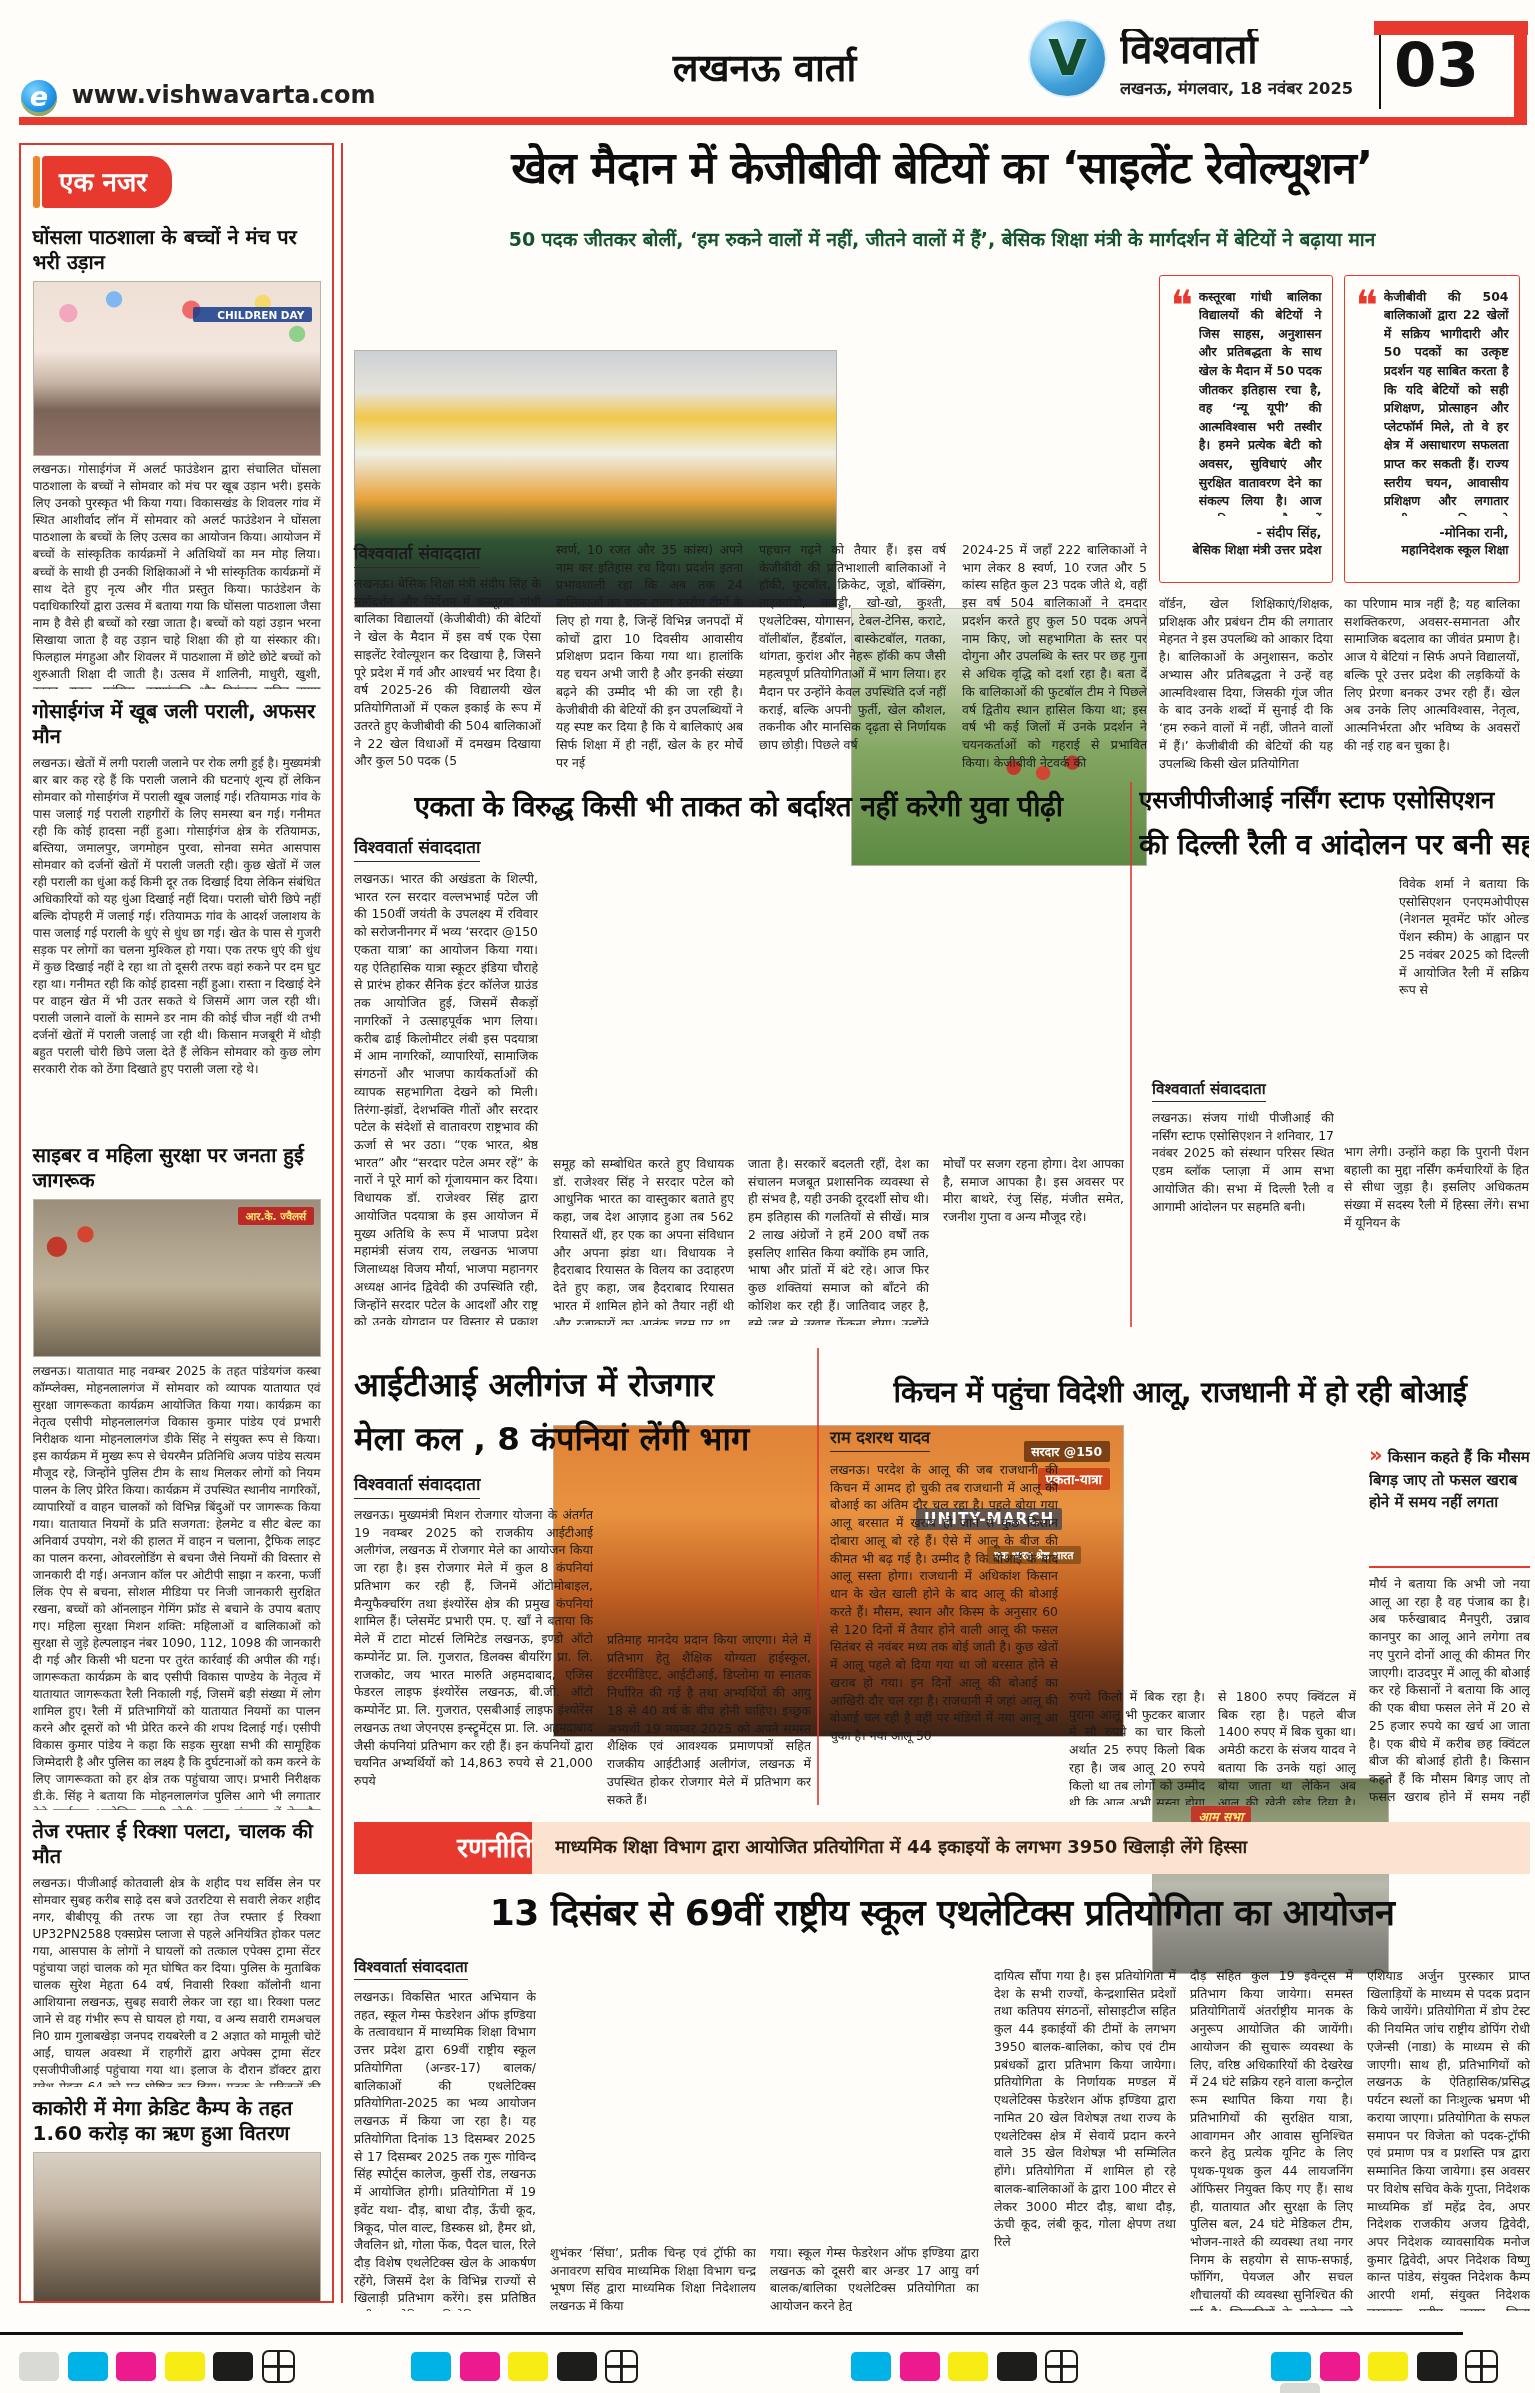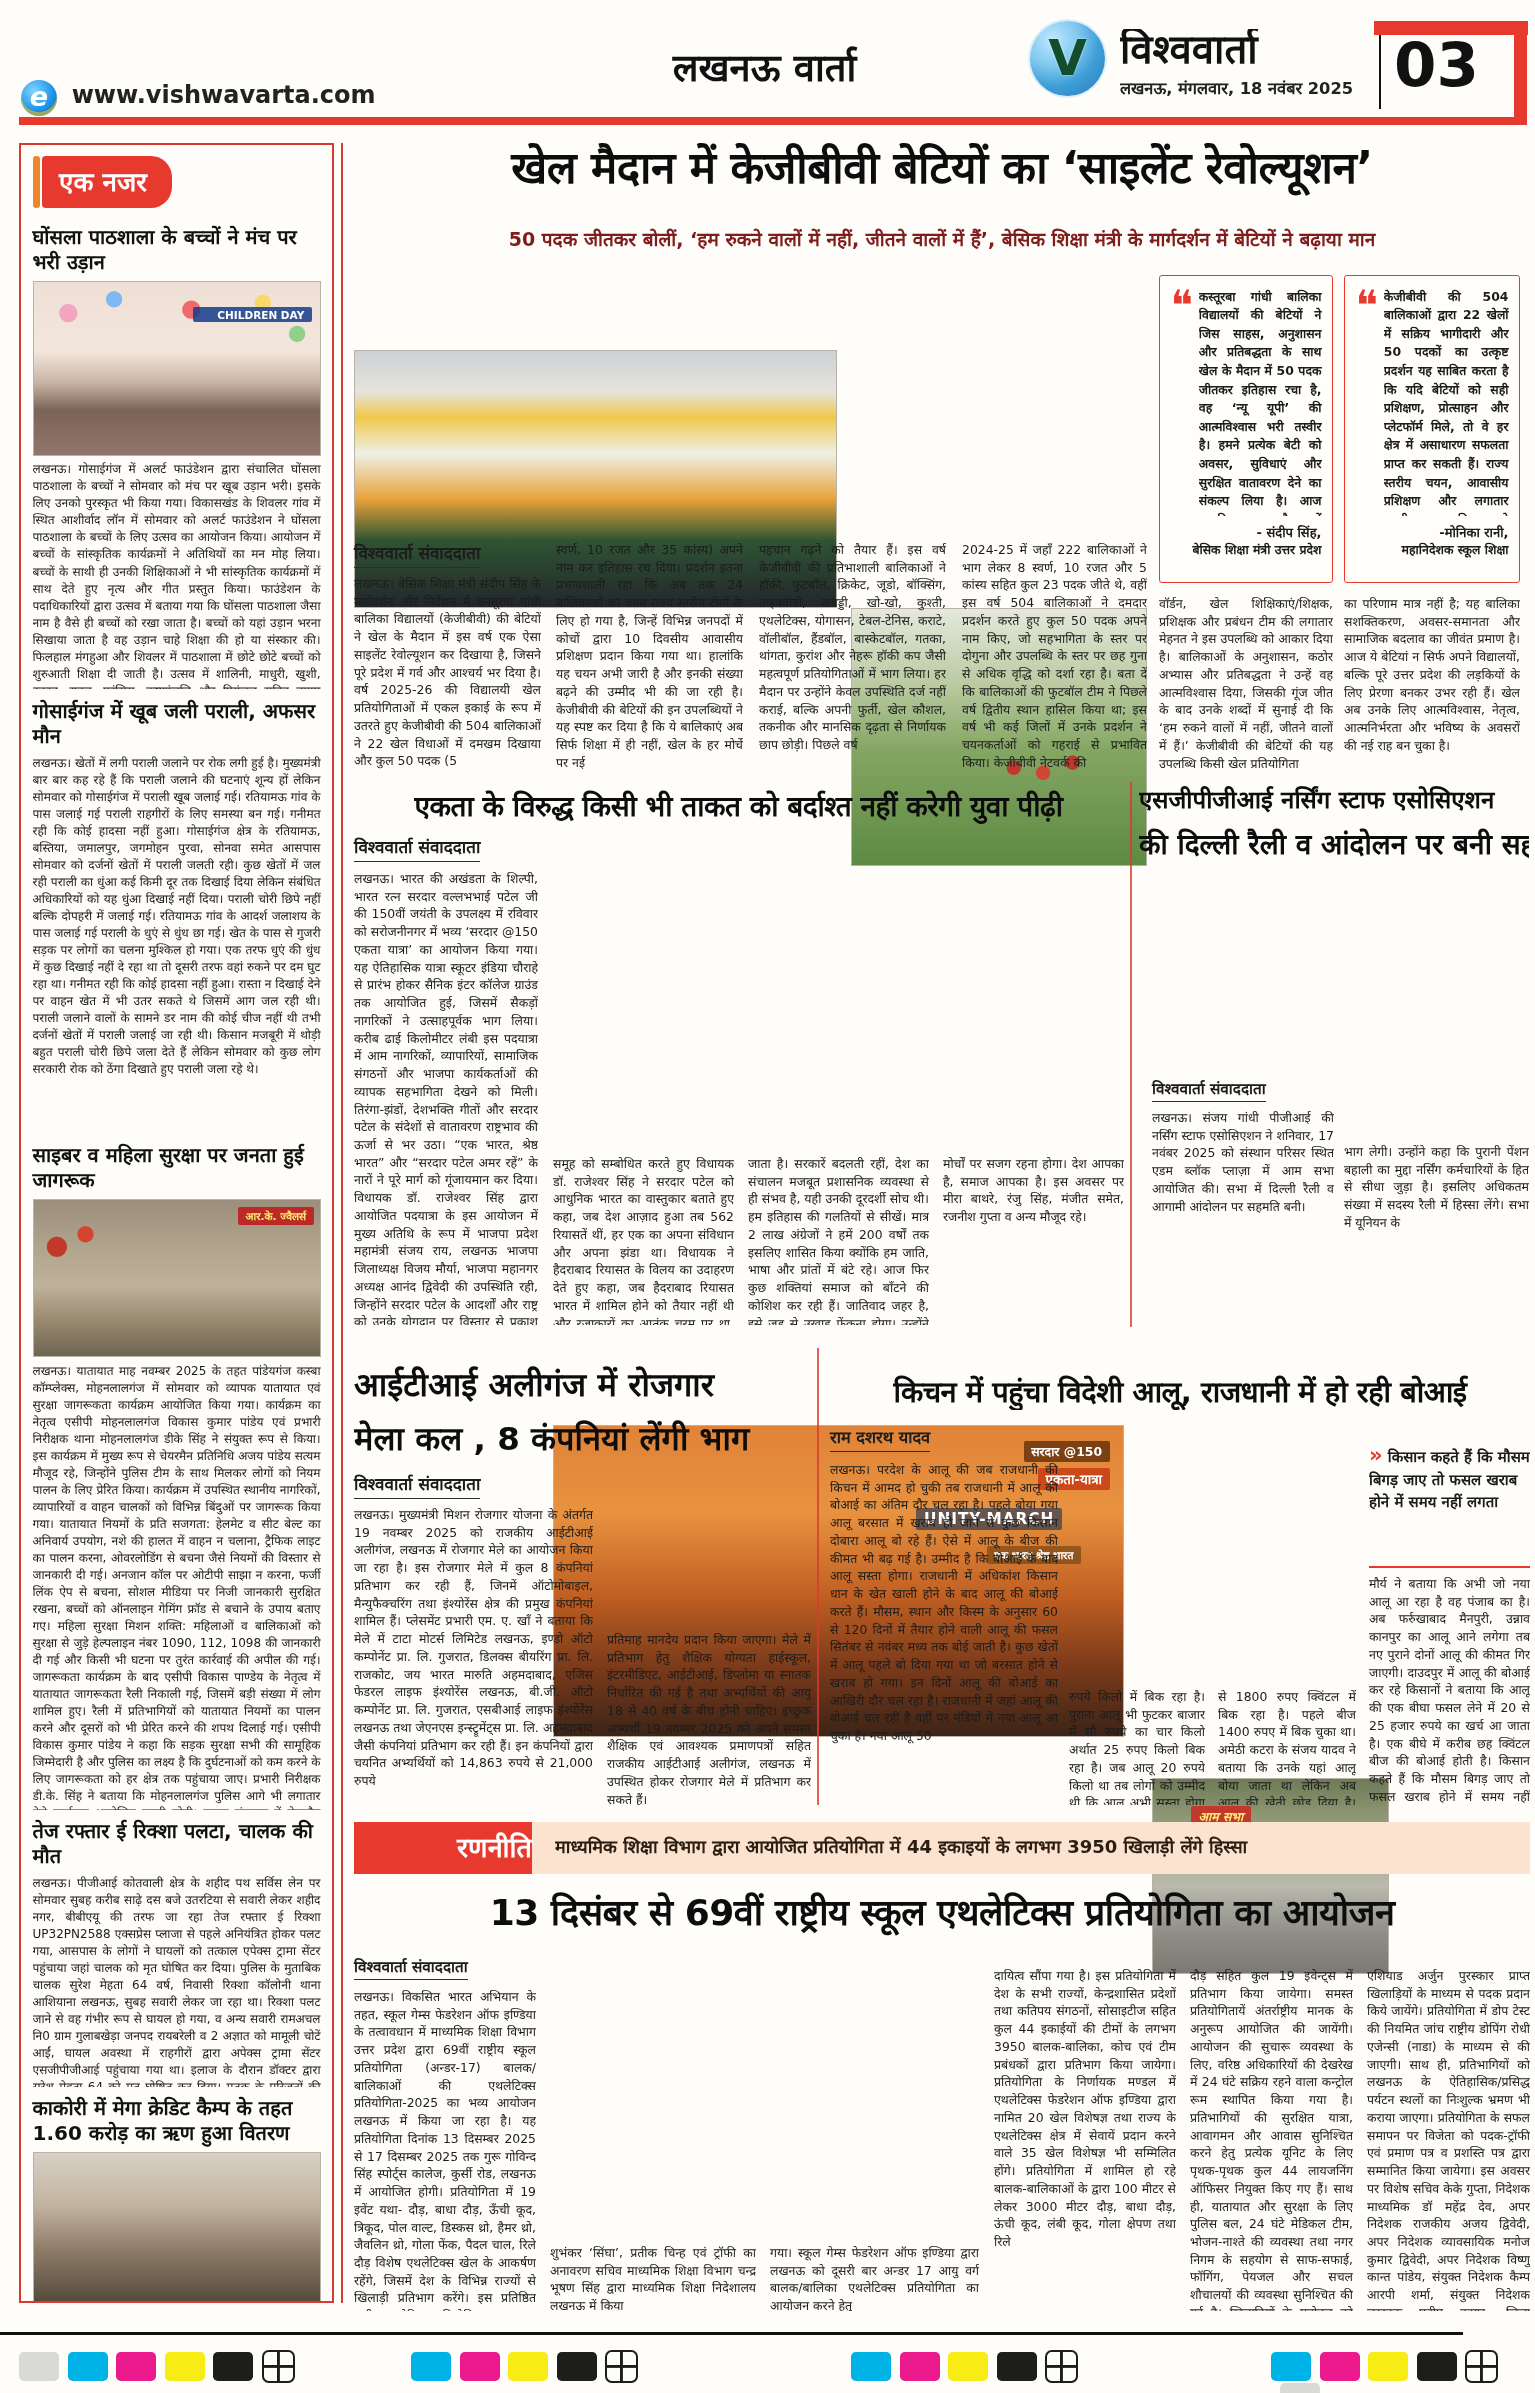--- a/index.html
+++ b/index.html
@@ -30,21 +30,21 @@
   .badge:before{content:"";position:absolute;left:-9.6px;top:0;bottom:0;width:7.6px;background:#f0862c;border-radius:2.9px;}
   .sb-title{font-size:20px;font-weight:800;color:#111;margin:9.6px 0 5.7px 0;line-height:1.25;}
   .sb-body{font-size:12px;line-height:1.42;text-align:justify;overflow:hidden;margin:0;}
   .photo{position:relative;overflow:hidden;border:1px solid #b9b2a6;box-sizing:border-box;}
   .ph-label{position:absolute;color:#fff;font-weight:700;background:rgba(20,60,140,.85);
             padding:1.9px 7.6px;font-size:10.5px;border-radius:1.9px;}
   
   .byline{display:inline-block;font-size:17px;font-weight:800;border-bottom:1.9px solid #2b2b2b;padding-bottom:2.9px;}
   .bodycol{font-size:12.4px;line-height:1.43;text-align:justify;overflow:hidden;}
   .h-lead{font-size:44px;font-weight:800;letter-spacing:-0.5px;text-align:center;color:#0d0d0d;}
-  .h-sub{font-size:19px;font-weight:800;text-align:center;color:#7f1d1d;}
+  .h-sub{font-size:19px;font-weight:800;text-align:center;color:#14532d;}
   .h-sec{font-weight:800;color:#0d0d0d;}
   .qbox{border:1.9px solid #e8392e;border-radius:2.9px;background:#fffefb;padding:11.5px 10.5px;box-sizing:border-box;overflow:hidden;}
   .qmark{float:left;color:#e8392e;font-size:42px;line-height:.8;margin:1.9px 5.7px 0 0;font-family:"DejaVu Serif","Liberation Serif",serif;}
   .qtext{font-size:12.4px;font-weight:600;line-height:1.5;text-align:justify;}
   .qname{text-align:right;font-weight:800;font-size:13px;margin-top:7.6px;}
   .qrole{text-align:right;font-weight:800;font-size:12.4px;}
   .vrule{background:#d93a2f;width:1.9px;}
   .pull{font-size:15px;font-weight:800;line-height:1.45;}
   .pull .mark{color:#e8392e;font-size:21px;font-weight:800;}
   .pull-rule{border-bottom:2.9px solid #e8392e;margin-top:9.6px;}
@@ -175,20 +175,21 @@
   <div class="abs bodycol" style="left:943px;top:1155px;width:181px;height:170px;">मोर्चों पर सजग रहना होगा। देश आपका है, समाज आपका है। इस अवसर पर मीरा बाथरे, रंजु सिंह, मंजीत समेत, रजनीश गुप्ता व अन्य मौजूद रहे।</div>
 
   <div class="abs vrule" style="left:1130px;top:782px;height:545px;opacity:.8;"></div>
 
   <div class="abs h-sec nowrap" style="left:1139px;top:782px;width:390px;font-size:24px;">एसजीपीजीआई नर्सिंग स्टाफ एसोसिएशन</div>
   <div class="abs h-sec nowrap" style="left:1139px;top:824px;width:390px;font-size:28px;">की दिल्ली रैली व आंदोलन पर बनी सहमति</div>
   <div class="abs photo" style="left:1152px;top:875px;width:237px;height:196px;background:
         linear-gradient(180deg,#6f7a56 0%,#97a07e 25%,#b9b9ad 55%,#8f8d85 80%,#7b7a72 100%); font-style: italic;">
     <span class="ph-label" style="left:38px;top:27px;background:#c0392b;color:#ffe873;font-size:12.4px;">आम सभा</span>
   </div>
+  <div class="abs bodycol" style="left:1399px;top:875px;width:130px;height:258px;">विवेक शर्मा ने बताया कि एसोसिएशन एनएमओपीएस (नेशनल मूवमेंट फॉर ओल्ड पेंशन स्कीम) के आह्वान पर 25 नवंबर 2025 को दिल्ली में आयोजित रैली में सक्रिय रूप से</div>
   <div class="abs" style="left:1152px;top:1078px;">
     <span class="byline" style="font-size:15.3px;">विश्ववार्ता संवाददाता</span>
   </div>
   <div class="abs bodycol" style="left:1152px;top:1109px;width:182px;height:216px;">लखनऊ। संजय गांधी पीजीआई की नर्सिंग स्टाफ एसोसिएशन ने शनिवार, 17 नवंबर 2025 को संस्थान परिसर स्थित एडम ब्लॉक प्लाज़ा में आम सभा आयोजित की। सभा में दिल्ली रैली व आगामी आंदोलन पर सहमति बनी।</div>
   <div class="abs bodycol" style="left:1344px;top:1143px;width:185px;height:182px;">भाग लेगी। उन्होंने कहा कि पुरानी पेंशन बहाली का मुद्दा नर्सिंग कर्मचारियों के हित से सीधा जुड़ा है। इसलिए अधिकतम संख्या में सदस्य रैली में हिस्सा लेंगे। सभा में यूनियन के</div>
 
   <div class="abs h-sec nowrap" style="left:354px;top:1361px;width:459px;font-size:32.5px;">आईटीआई अलीगंज में रोजगार</div>
   <div class="abs h-sec nowrap" style="left:354px;top:1415px;width:459px;font-size:32.5px;">मेला कल , 8 कंपनियां लेंगी भाग</div>
   <div class="abs" style="left:354px;top:1472px;">
     <span class="byline">विश्ववार्ता संवाददाता</span>

